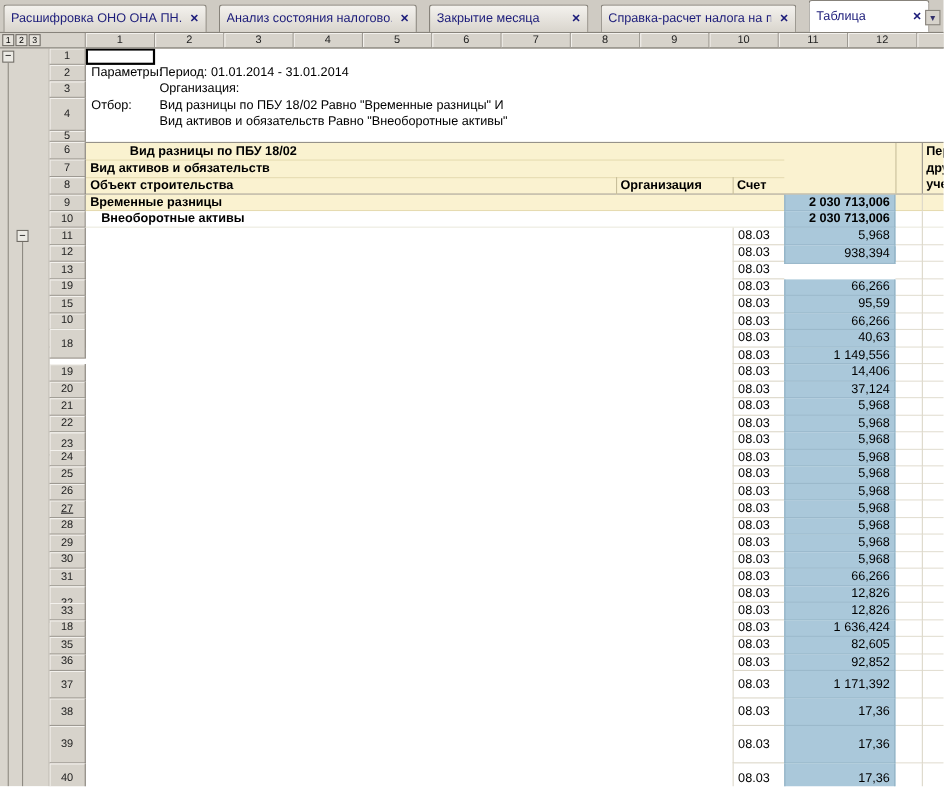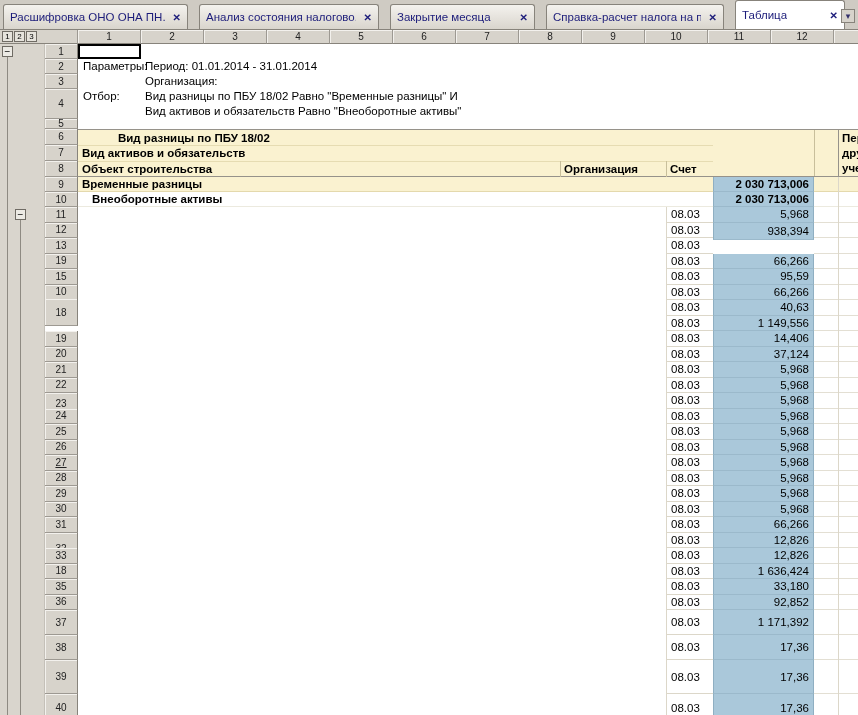--- a/index.html
+++ b/index.html
@@ -292,21 +292,21 @@
     <div class="vline" style="left: 838px; top: 532.5px; height: 15.5px;"></div>
     <div class="acct" style="top: 548px; height: 15.5px;">08.03</div>
     <div class="bluecell" style="top: 548px; height: 15.5px;">12,826</div>
     <div class="tailfill" style="top: 548px; height: 15.5px;"></div>
     <div class="vline" style="left: 838px; top: 548px; height: 15.5px;"></div>
     <div class="acct" style="top: 563.5px; height: 15.5px;">08.03</div>
     <div class="bluecell" style="top: 563.5px; height: 15.5px;">1 636,424</div>
     <div class="tailfill" style="top: 563.5px; height: 15.5px;"></div>
     <div class="vline" style="left: 838px; top: 563.5px; height: 15.5px;"></div>
     <div class="acct" style="top: 579px; height: 15.5px;">08.03</div>
-    <div class="bluecell" style="top: 579px; height: 15.5px;">33,180</div>
+    <div class="bluecell" style="top: 579px; height: 15.5px;">82,605</div>
     <div class="tailfill" style="top: 579px; height: 15.5px;"></div>
     <div class="vline" style="left: 838px; top: 579px; height: 15.5px;"></div>
     <div class="acct" style="top: 594.5px; height: 15.5px;">08.03</div>
     <div class="bluecell" style="top: 594.5px; height: 15.5px;">92,852</div>
     <div class="tailfill" style="top: 594.5px; height: 15.5px;"></div>
     <div class="vline" style="left: 838px; top: 594.5px; height: 15.5px;"></div>
     <div class="acct" style="top: 610px; height: 25px;">08.03</div>
     <div class="bluecell" style="top: 610px; height: 25px; text-align: center;">1 171,392</div>
     <div class="tailfill" style="top: 610px; height: 25px;"></div>
     <div class="vline" style="left: 838px; top: 610px; height: 25px;"></div>

